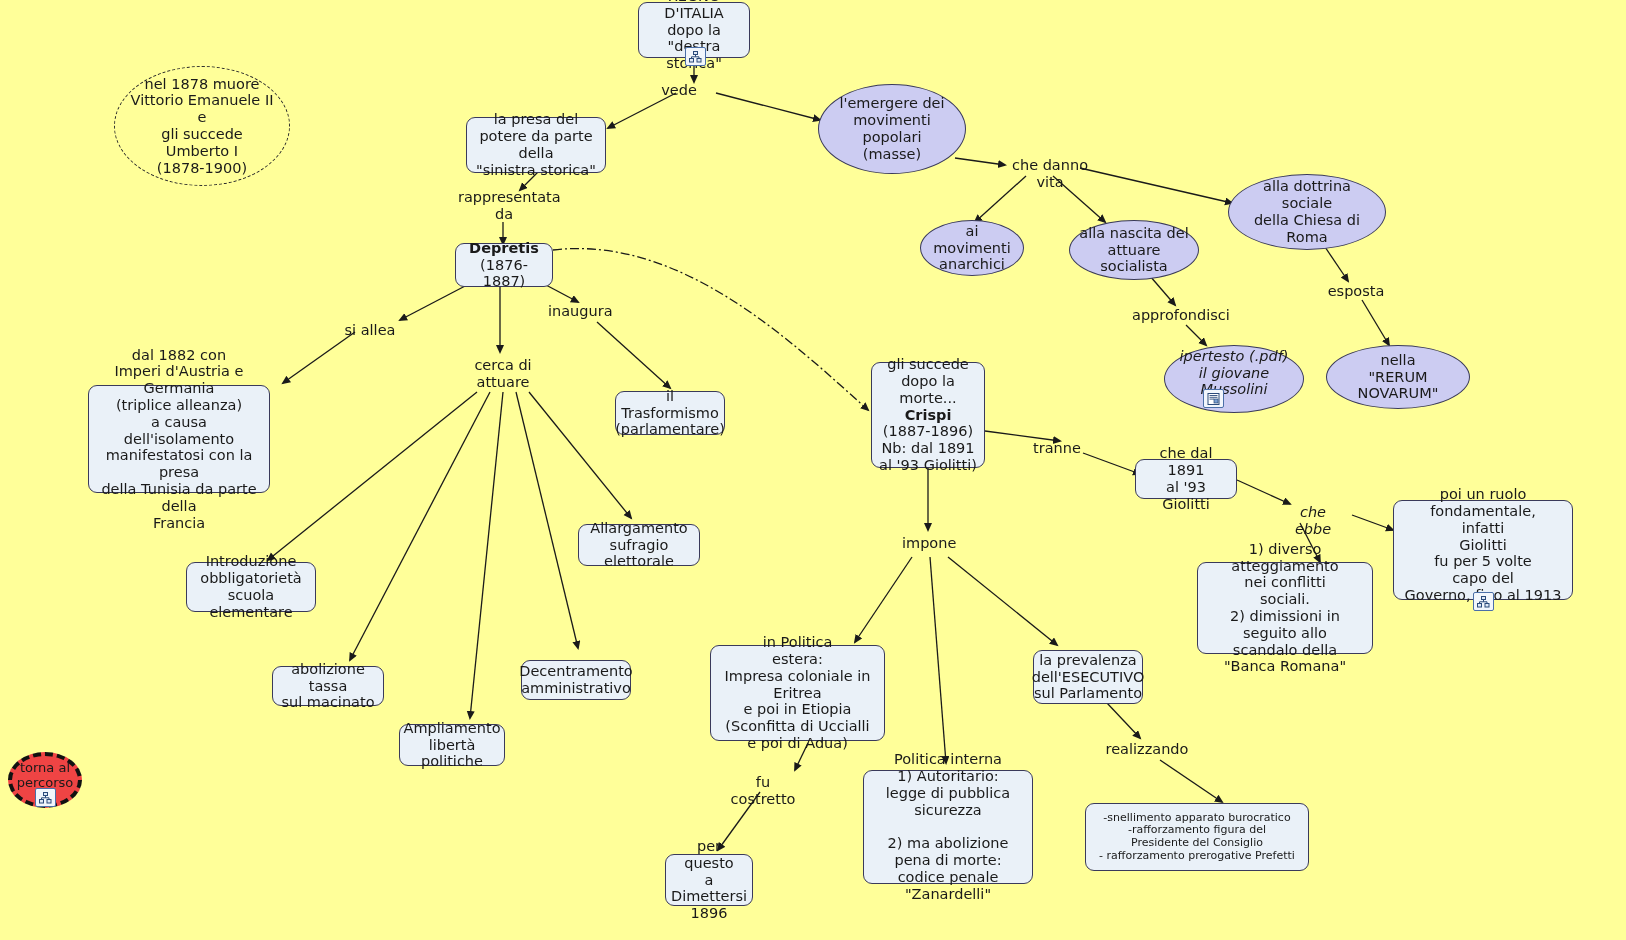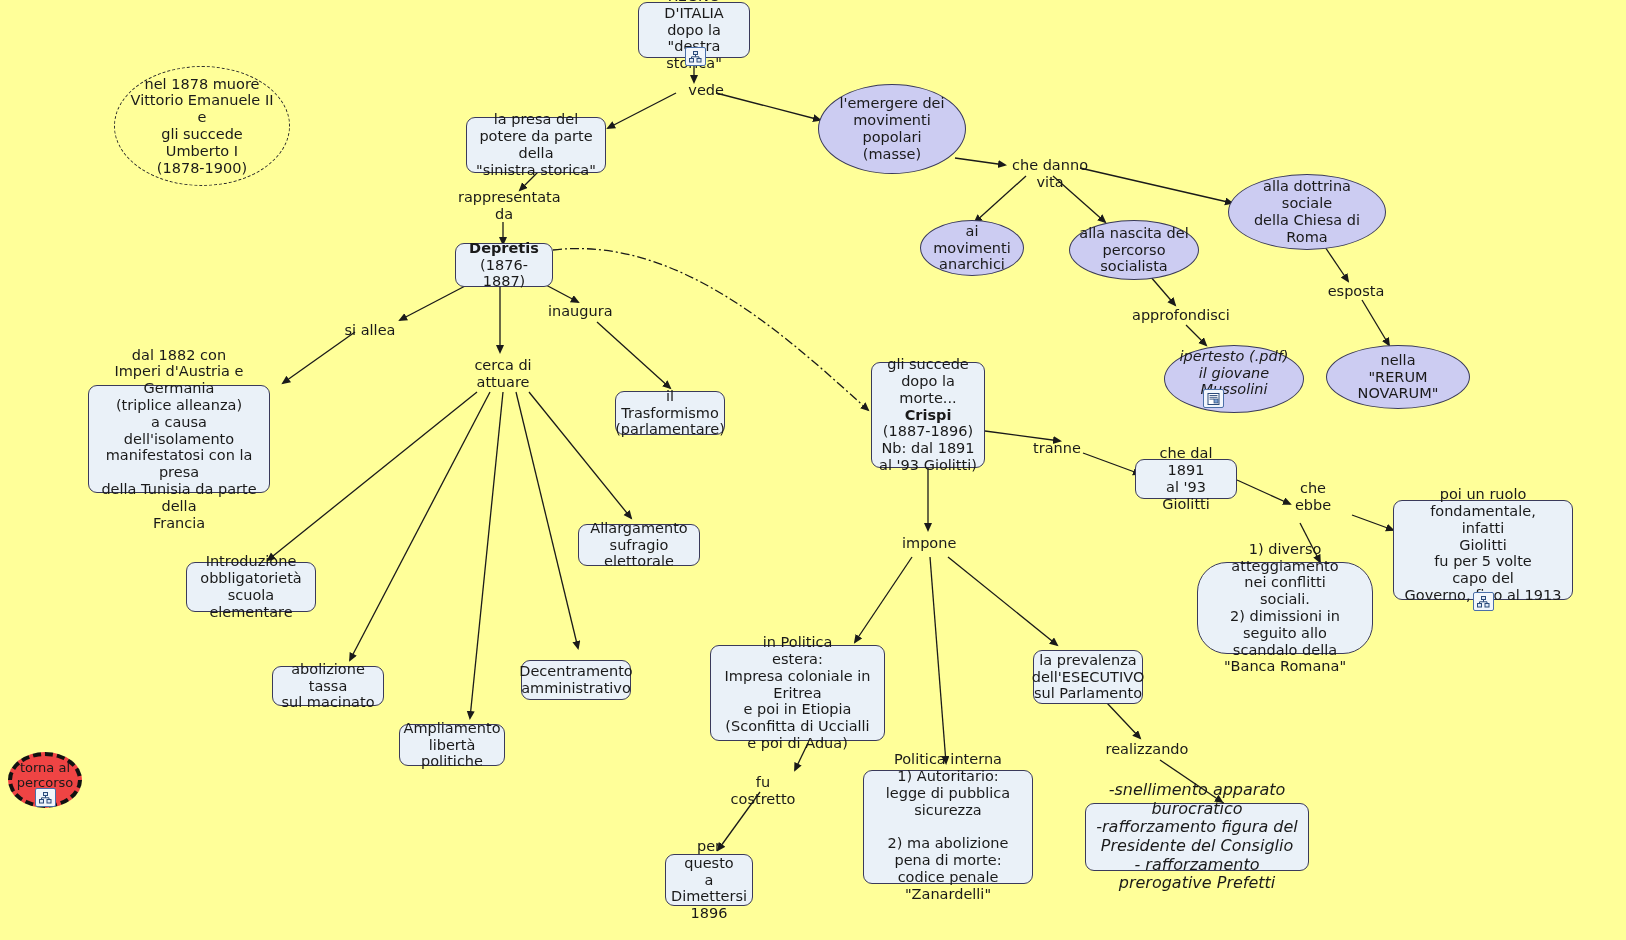--- a/index.html
+++ b/index.html
@@ -216,21 +216,21 @@
     <span class="node-inner">(1876-1887)</span>
   </div>
 
   <div class="node ellipse" style="left:920px; top:220px; width:104px; height:56px;">
     <span class="node-inner">ai movimenti
 anarchici</span>
   </div>
 
   <div class="node ellipse" style="left:1069px; top:220px; width:130px; height:60px;">
     <span class="node-inner">alla nascita del
-percorso socialista</span>
+attuare socialista</span>
   </div>
 
   <div class="node ellipse" style="left:1228px; top:174px; width:158px; height:76px;">
     <span class="node-inner">alla dottrina sociale
 della Chiesa di Roma</span>
   </div>
 
   <div class="node ellipse" style="left:1164px; top:345px; width:140px; height:68px;font-style:italic;">
     <span class="node-inner" style="transform:translateY(-6px);">ipertesto (.pdf)
 il giovane Mussolini</span>
@@ -287,21 +287,21 @@
   </div>
   <div class="badge" style="left:1473px; top:592px;">
     <svg width="13" height="12" viewBox="0 0 13 12">
       <rect x="4.5" y="0.5" width="4" height="3" fill="#dfe9f7" stroke="#2b4a7a"></rect>
       <rect x="0.5" y="7.5" width="4" height="3.5" fill="#dfe9f7" stroke="#2b4a7a"></rect>
       <rect x="8" y="7.5" width="4" height="3.5" fill="#dfe9f7" stroke="#2b4a7a"></rect>
       <path d="M6.5,3.5 L6.5,5.8 M2.5,7.5 L2.5,5.8 L10,5.8 L10,7.5" stroke="#2b4a7a" fill="none"></path>
     </svg>
   </div>
 
-  <div class="node box" style="left:1197px; top:562px; width:176px; height:92px;border-radius:30px;">
+  <div class="node box" style="left:1197px; top:562px; width:176px; height:92px;">
     <span class="node-inner">1) diverso atteggiamento
 nei conflitti
 sociali.
 2) dimissioni in seguito allo
 scandalo della
 "Banca Romana"</span>
   </div>
 
   <div class="node box" style="left:186px; top:562px; width:130px; height:50px;">
     <span class="node-inner">Introduzione
@@ -354,60 +354,60 @@
 sul Parlamento</span>
   </div>
 
   <div class="node box" style="left:665px; top:854px; width:88px; height:52px;">
     <span class="node-inner">per questo
 a Dimettersi
 1896</span>
   </div>
 
   <div class="node box" style="left:1085px; top:803px; width:224px; height:68px;">
-    <span class="node-inner" style="font-size:16px;font-style:italic;">-snellimento apparato burocratico
+    <span class="node-inner" style="font-size:11px;">-snellimento apparato burocratico
 -rafforzamento figura del
         Presidente del Consiglio
  - rafforzamento prerogative Prefetti</span>
   </div>
 
   <div class="node ellipse-red" style="left:8px; top:752px; width:74px; height:56px;">
     <span class="node-inner" style="transform:translateY(-5px);">torna al
 percorso</span>
   </div>
   <div class="badge" style="left:35px; top:788px;">
     <svg width="13" height="12" viewBox="0 0 13 12">
       <rect x="4.5" y="0.5" width="4" height="3" fill="#dfe9f7" stroke="#2b4a7a"></rect>
       <rect x="0.5" y="7.5" width="4" height="3.5" fill="#dfe9f7" stroke="#2b4a7a"></rect>
       <rect x="8" y="7.5" width="4" height="3.5" fill="#dfe9f7" stroke="#2b4a7a"></rect>
       <path d="M6.5,3.5 L6.5,5.8 M2.5,7.5 L2.5,5.8 L10,5.8 L10,7.5" stroke="#2b4a7a" fill="none"></path>
     </svg>
   </div>
 
-  <div class="lbl" style="left:674px; top:82px; width:50px;text-align:right;">vede</div>
+  <div class="lbl" style="left:654px; top:82px; width:50px;">vede</div>
 
   <div class="lbl" style="left:458px; top:189px; width:92px;">rappresentata
 da</div>
 
   <div class="lbl" style="left:1000px; top:157px; width:100px;">che danno vita</div>
 
   <div class="lbl" style="left:1132px; top:307px; width:92px;">approfondisci</div>
 
   <div class="lbl" style="left:1325px; top:283px; width:62px;">esposta</div>
 
   <div class="lbl" style="left:342px; top:322px; width:56px;">si allea</div>
 
   <div class="lbl" style="left:468px; top:357px; width:70px;">cerca di
 attuare</div>
 
   <div class="lbl" style="left:548px; top:303px; width:62px;">inaugura</div>
 
   <div class="lbl" style="left:1029px; top:440px; width:56px;">tranne</div>
 
-  <div class="lbl" style="left:1282px; top:480px; width:62px;">che ebbe</div>
+  <div class="lbl" style="left:1282px; top:504px; width:62px;font-style:italic;">che ebbe</div>
 
   <div class="lbl" style="left:902px; top:535px; width:54px;">impone</div>
 
   <div class="lbl" style="left:722px; top:774px; width:82px;">fu costretto</div>
 
   <div class="lbl" style="left:1105px; top:741px; width:84px;">realizzando</div>
 
 </div>
 
 </body></html>

